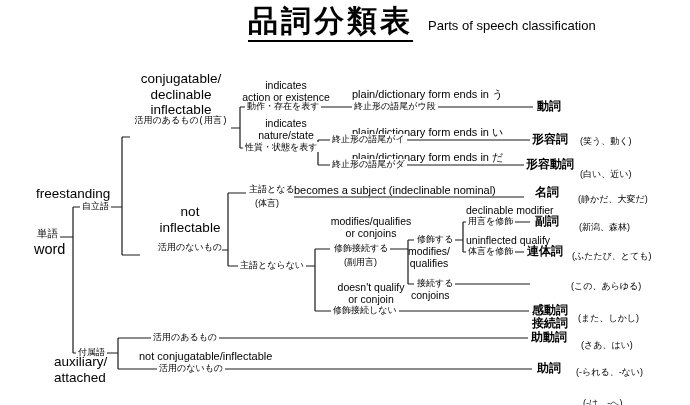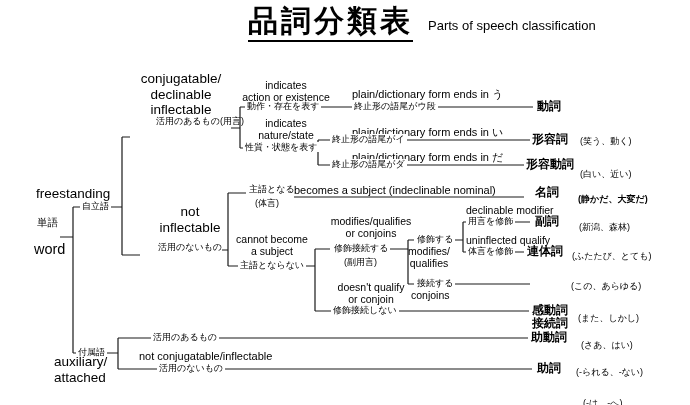--- a/index.html
+++ b/index.html
@@ -38,30 +38,30 @@
          M408 284 H414  M452 284 H530
          M315 311 H529
          M73 353 H118  M118 338 V369  M118 338 H528  M118 369 H532" fill="none" stroke="#1a1a1a" stroke-width="1.2"></path>
   </svg>
 
   <div class="lbl title-ja" style="left:248px;top:4px;">品詞分類表</div>
   <div class="lbl en-lg" style="left:36px;top:186px;">freestanding</div>
 
   <div class="lbl title-en" style="left:428px;top:19px;">Parts of speech classification</div>
   <div class="lbl jline" style="left:80px;top:201px;">自立語</div>
-  <div class="lbl ja" style="left:37px;top:216px;font-size:10.5px;">単語</div>
+  <div class="lbl ja" style="left:37px;top:227px;font-size:10.5px;">単語</div>
   <div class="lbl" style="left:34px;top:241px;font-size:14.5px;">word</div>
   <div class="lbl jline" style="left:76px;top:347px;">付属語</div>
   <div class="lbl en-lg ml" style="left:54px;top:354px;text-align:left;">auxiliary/
 attached</div>
 
   <div class="lbl en-lg ml" style="left:118px;top:71px;width:126px;">conjugatable/
 declinable
 inflectable</div>
-  <div class="lbl ja" style="left:118px;top:116px;width:126px;text-align:right;">活用のあるもの(用言)</div>
+  <div class="lbl ja" style="left:118px;top:116px;width:126px;text-align:center;font-family:Liberation Mono, monospace;">活用のあるもの(用言)</div>
 
   <div class="lbl en-sm ml" style="left:236px;top:79px;width:100px;">indicates
 action or existence</div>
   <div class="lbl jline" style="left:245px;top:101px;">動作・存在を表す</div>
   <div class="lbl en" style="left:352px;top:88px;">plain/dictionary form ends in う</div>
   <div class="lbl jline" style="left:352px;top:101px;">終止形の語尾がウ段</div>
 
   <div class="lbl en-sm ml" style="left:241px;top:117px;width:90px;">indicates
 nature/state</div>
   <div class="lbl jline" style="left:243px;top:142px;">性質・状態を表す</div>
@@ -71,22 +71,20 @@
   <div class="lbl jline" style="left:330px;top:159px;">終止形の語尾がダ</div>
 
   <div class="lbl en-lg ml" style="left:140px;top:204px;width:100px;">not
 inflectable</div>
   <div class="lbl ja" style="left:158px;top:242px;">活用のないもの</div>
 
   <div class="lbl ja" style="left:249px;top:184px;">主語となる</div>
   <div class="lbl ja" style="left:255px;top:198px;">(体言)</div>
   <div class="lbl en" style="left:294px;top:184px;">becomes a subject (indeclinable nominal)</div>
 
-  <div class="lbl en-sm ml" style="left:230px;top:233px;width:84px;">cannot become
-a subject</div>
   <div class="lbl jline" style="left:238px;top:260px;">主語とならない</div>
 
   <div class="lbl en-sm ml" style="left:315px;top:215px;width:112px;">modifies/qualifies
 or conjoins</div>
   <div class="lbl jline" style="left:332px;top:243px;">修飾接続する</div>
   <div class="lbl ja" style="left:344px;top:257px;">(副用言)</div>
 
   <div class="lbl jline" style="left:415px;top:234px;text-align:right;">修飾する</div>
   <div class="lbl en-sm ml" style="left:400px;top:245px;width:58px;">modifies/
 qualifies</div>
@@ -106,21 +104,21 @@
   <div class="lbl en" style="left:139px;top:350px;">not conjugatable/inflectable</div>
   <div class="lbl jline" style="left:157px;top:363px;">活用のないもの</div>
 
   <div class="lbl pos" style="left:537px;top:100px;">動詞</div>
   <div class="lbl ex" style="left:580px;top:102px;">(笑う、動く)</div>
 
   <div class="lbl pos" style="left:532px;top:133px;">形容詞</div>
   <div class="lbl ex" style="left:580px;top:135px;">(白い、近い)</div>
 
   <div class="lbl pos" style="left:526px;top:158px;">形容動詞</div>
-  <div class="lbl ex" style="left:578px;top:160px;font-weight:bold;">(静かだ、大変だ)</div>
+  <div class="lbl ex" style="left:578px;top:160px;">(静かだ、大変だ)</div>
 
   <div class="lbl pos" style="left:535px;top:186px;">名詞</div>
   <div class="lbl ex" style="left:579px;top:188px;">(新潟、森林)</div>
 
   <div class="lbl pos" style="left:535px;top:215px;">副詞</div>
   <div class="lbl ex" style="left:572px;top:217px;">(ふたたび、とても)</div>
 
   <div class="lbl pos" style="left:527px;top:245px;">連体詞</div>
   <div class="lbl ex" style="left:571px;top:247px;">(この、あらゆる)</div>
 

